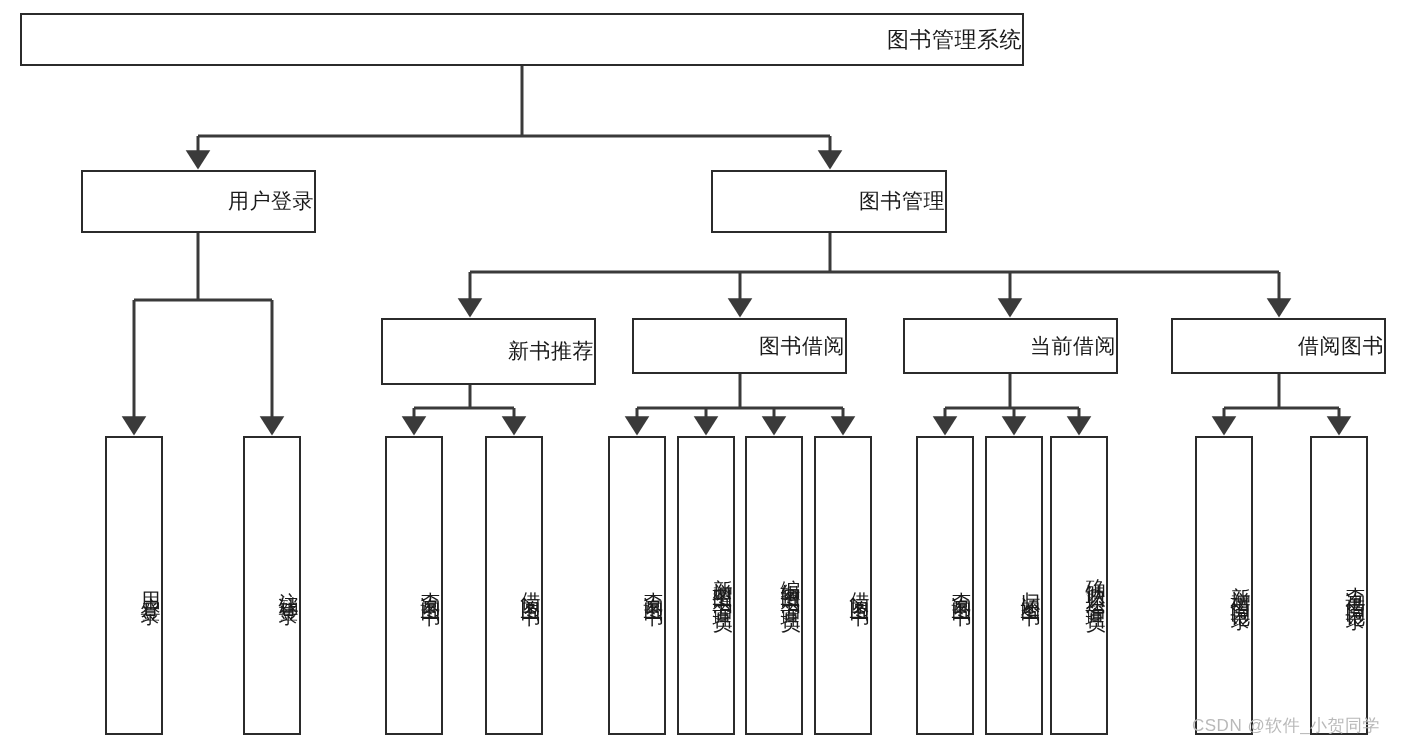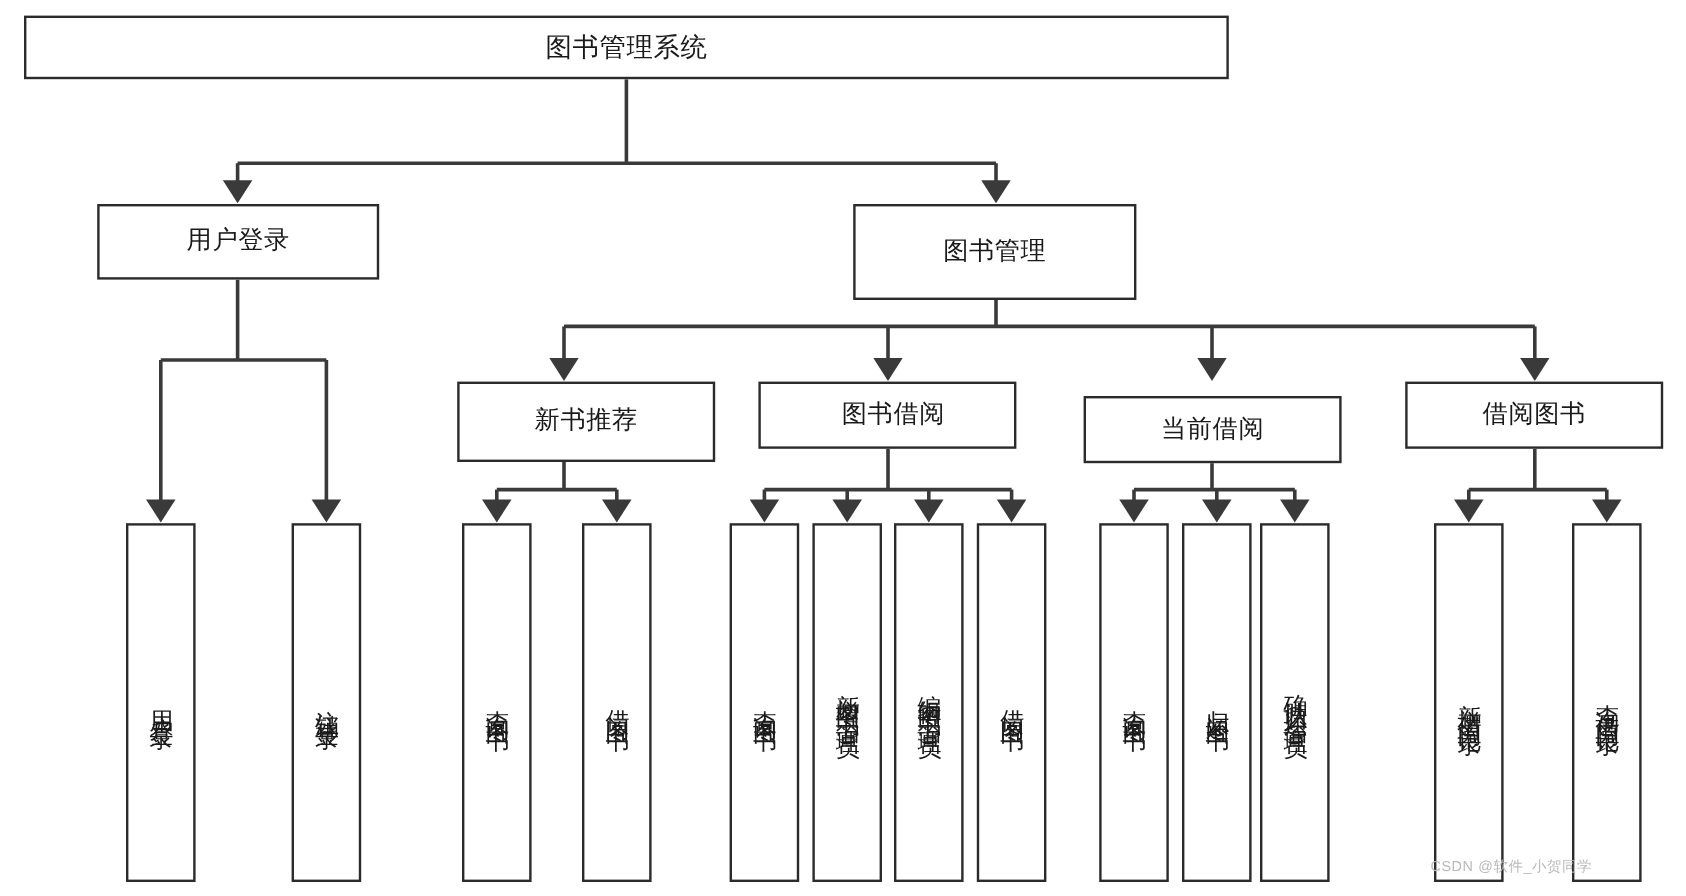--- a/index.html
+++ b/index.html
@@ -23,21 +23,21 @@
     height: 747px;
     pointer-events: none;
   }
   .node {
     position: absolute;
     box-sizing: border-box;
     background: #ffffff;
     border: 2px solid #2b2b2b;
     display: flex;
     align-items: center;
-    justify-content: center;
+    justify-content: flex-end;
     color: #1a1a1a;
   }
   .node-label {
     display: block;
     text-align: center;
     white-space: nowrap;
     line-height: 1.18;
   }
   
   .h-node .node-label {
@@ -55,21 +55,21 @@
     writing-mode: vertical-rl;
     text-orientation: upright;
     font-size: 20px;
     letter-spacing: 5px;
     line-height: 1;
   }
   #watermark {
     position: absolute;
     left: 1192px;
     top: 714px;
-    font-size: 12px;
+    font-size: 17px;
     color: #b9b9b9;
     white-space: nowrap;
     letter-spacing: 0.5px;
   }
 </style>
 </head>
 <body>
 
 <div id="canvas">
 
@@ -123,31 +123,31 @@
     </g>
   </svg>
 
   <div class="node h-node title" style="left:20px; top:13px; width:1004px; height:53px;">
     <span class="node-label">图书管理系统</span>
   </div>
 
   <div class="node h-node" style="left:81px; top:170px; width:235px; height:63px;">
     <span class="node-label">用户登录</span>
   </div>
-  <div class="node h-node" style="left:711px; top:170px; width:236px; height:80px;">
+  <div class="node h-node" style="left:711px; top:170px; width:236px; height:63px;">
     <span class="node-label">图书管理</span>
   </div>
 
   <div class="node h-node" style="left:381px; top:318px; width:215px; height:67px;">
     <span class="node-label">新书推荐</span>
   </div>
   <div class="node h-node" style="left:632px; top:318px; width:215px; height:56px;padding-left:10px;">
     <span class="node-label">图书借阅</span>
   </div>
-  <div class="node h-node" style="left:903px; top:318px; width:215px; height:56px;margin-top:12px;">
+  <div class="node h-node" style="left:903px; top:318px; width:215px; height:56px;">
     <span class="node-label">当前借阅</span>
   </div>
   <div class="node h-node" style="left:1171px; top:318px; width:215px; height:56px;">
     <span class="node-label">借阅图书</span>
   </div>
 
   <div class="node v-node" style="left:105px; top:436px; width:58px; height:299px;">
     <span class="node-label">用户登录</span>
   </div>
   <div class="node v-node" style="left:243px; top:436px; width:58px; height:299px;">

